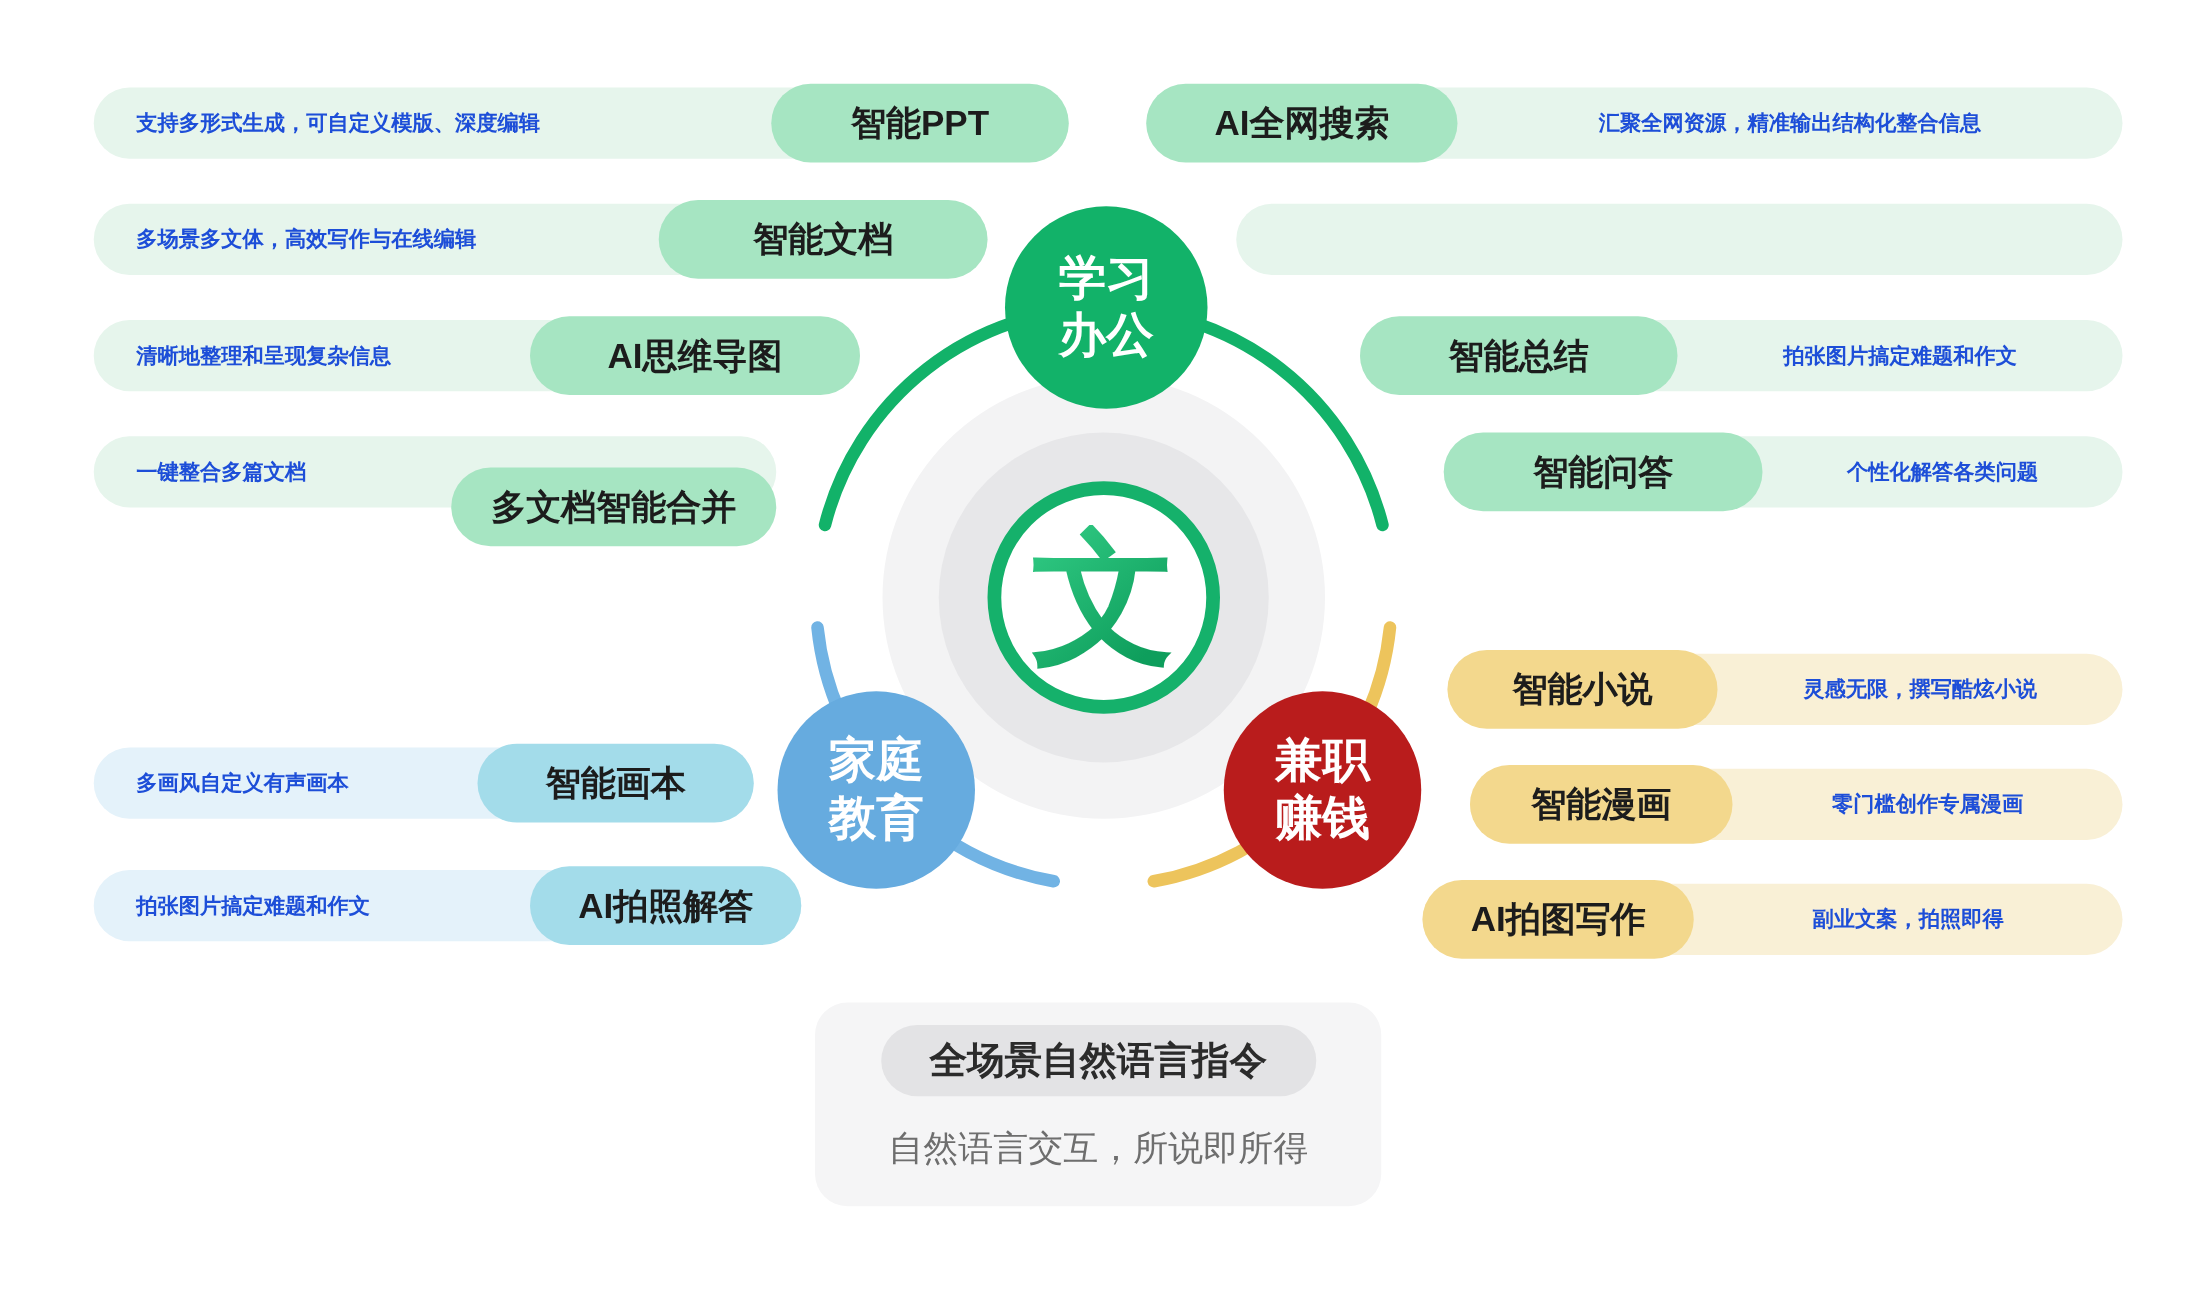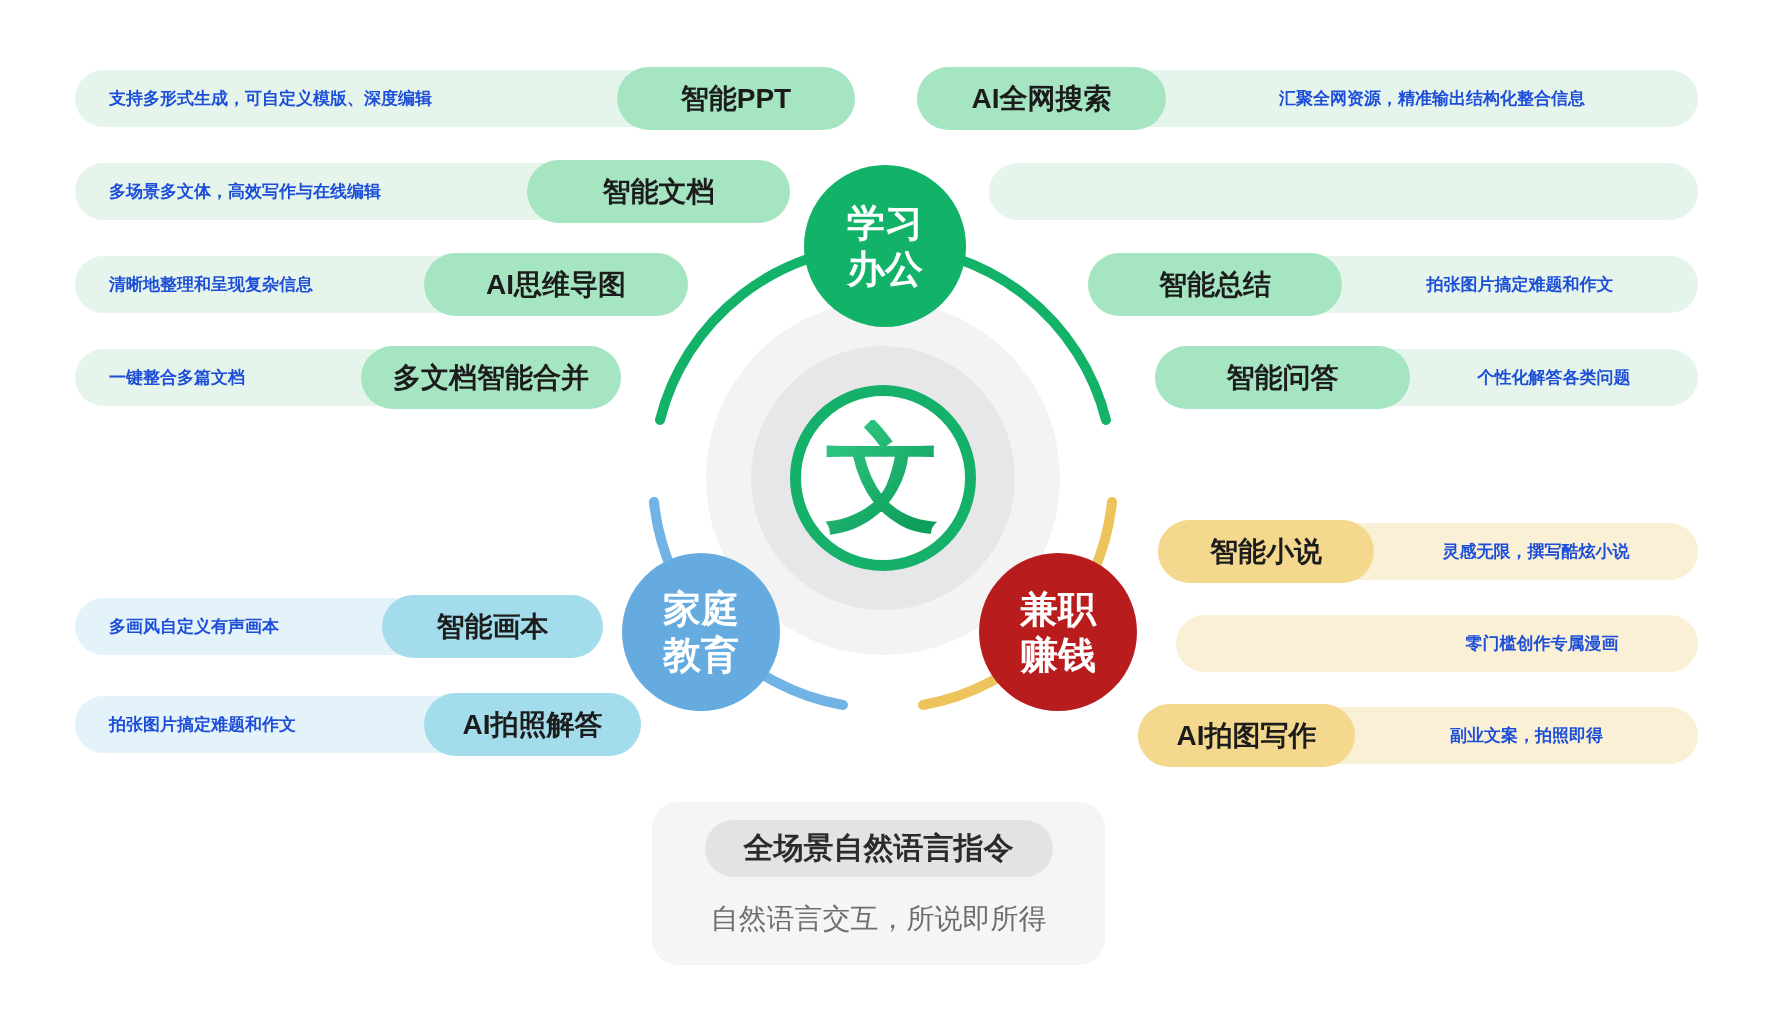--- a/index.html
+++ b/index.html
@@ -83,21 +83,21 @@
   <div class="row aleft g-light" style="left:75px;top:163px;width:715px;">
     <span class="desc">多场景多文体，高效写作与在线编辑</span>
     <span class="accent g-dark" style="width:263px;">智能文档</span>
   </div>
   <div class="row aleft g-light" style="left:75px;top:256px;width:613px;">
     <span class="desc">清晰地整理和呈现复杂信息</span>
     <span class="accent g-dark" style="width:264px;">AI思维导图</span>
   </div>
   <div class="row aleft g-light" style="left:75px;top:349px;width:546px;">
     <span class="desc">一键整合多篇文档</span>
-    <span class="accent g-dark" style="width:260px;">多文档智能合并</span>
+    <span class="accent g-dark" style="width:260px;margin-top:28px;">多文档智能合并</span>
   </div>
 
   <div class="row aright g-light" style="left:917px;top:70px;width:781px;padding-left:249px;">
     <span class="accent g-dark" style="width:249px;">AI全网搜索</span>
     <span class="desc">汇聚全网资源，精准输出结构化整合信息</span>
   </div>
   <div class="row aright g-light" style="left:989px;top:163px;width:709px;padding-left:263px;">
   </div>
   <div class="row aright g-light" style="left:1088px;top:256px;width:610px;padding-left:254px;">
     <span class="accent g-dark" style="width:254px;">智能总结</span>
@@ -115,20 +115,21 @@
   <div class="row aleft b-light" style="left:75px;top:696px;width:566px;">
     <span class="desc">拍张图片搞定难题和作文</span>
     <span class="accent b-dark" style="width:217px;">AI拍照解答</span>
   </div>
 
   <div class="row aright y-light" style="left:1158px;top:523px;width:540px;padding-left:216px;">
     <span class="accent y-dark" style="width:216px;">智能小说</span>
     <span class="desc">灵感无限，撰写酷炫小说</span>
   </div>
   <div class="row aright y-light" style="left:1176px;top:615px;width:522px;padding-left:210px;">
+    <span class="accent y-dark" style="width:210px;">智能漫画</span>
     <span class="desc">零门槛创作专属漫画</span>
   </div>
   <div class="row aright y-light" style="left:1138px;top:707px;width:560px;padding-left:217px;">
     <span class="accent y-dark" style="width:217px;">AI拍图写作</span>
     <span class="desc">副业文案，拍照即得</span>
   </div>
 
   <div class="footer-box">
     <div class="footer-pill">全场景自然语言指令</div>
     <div class="footer-caption">自然语言交互，所说即所得</div>

